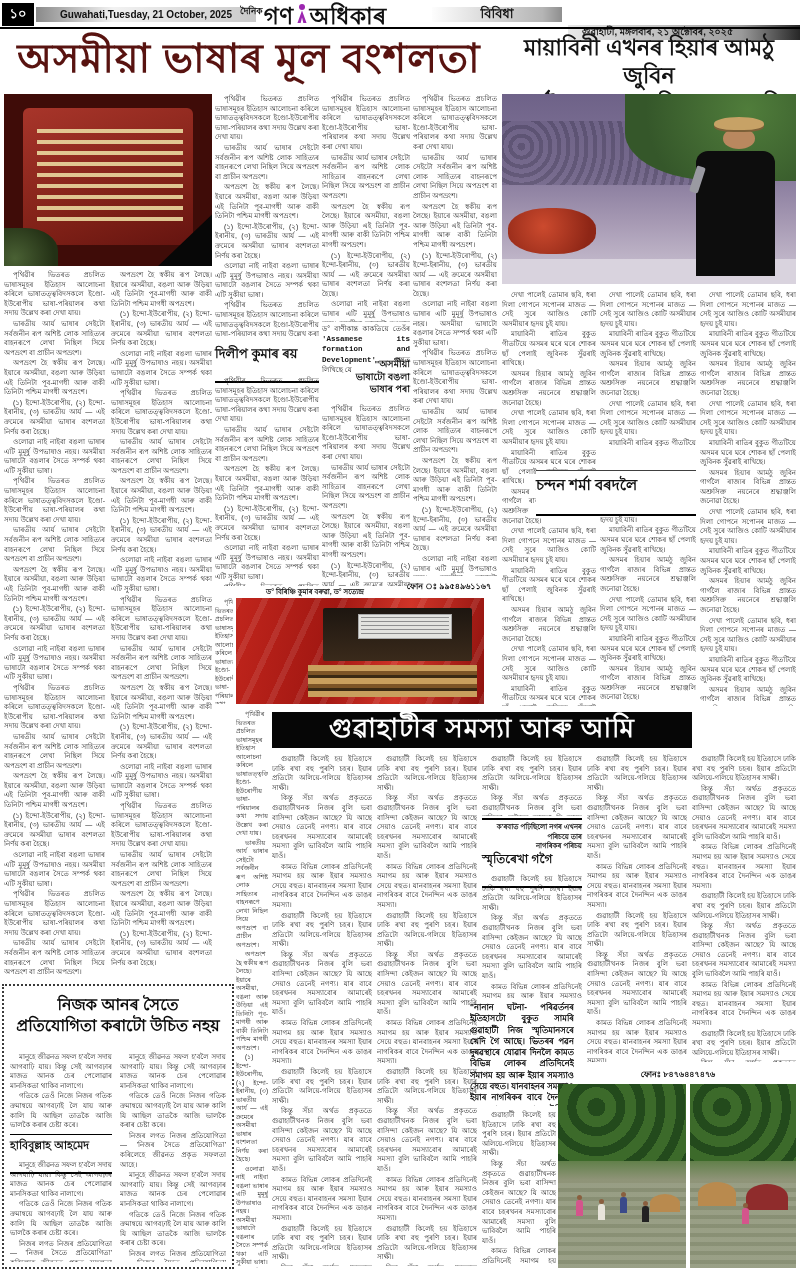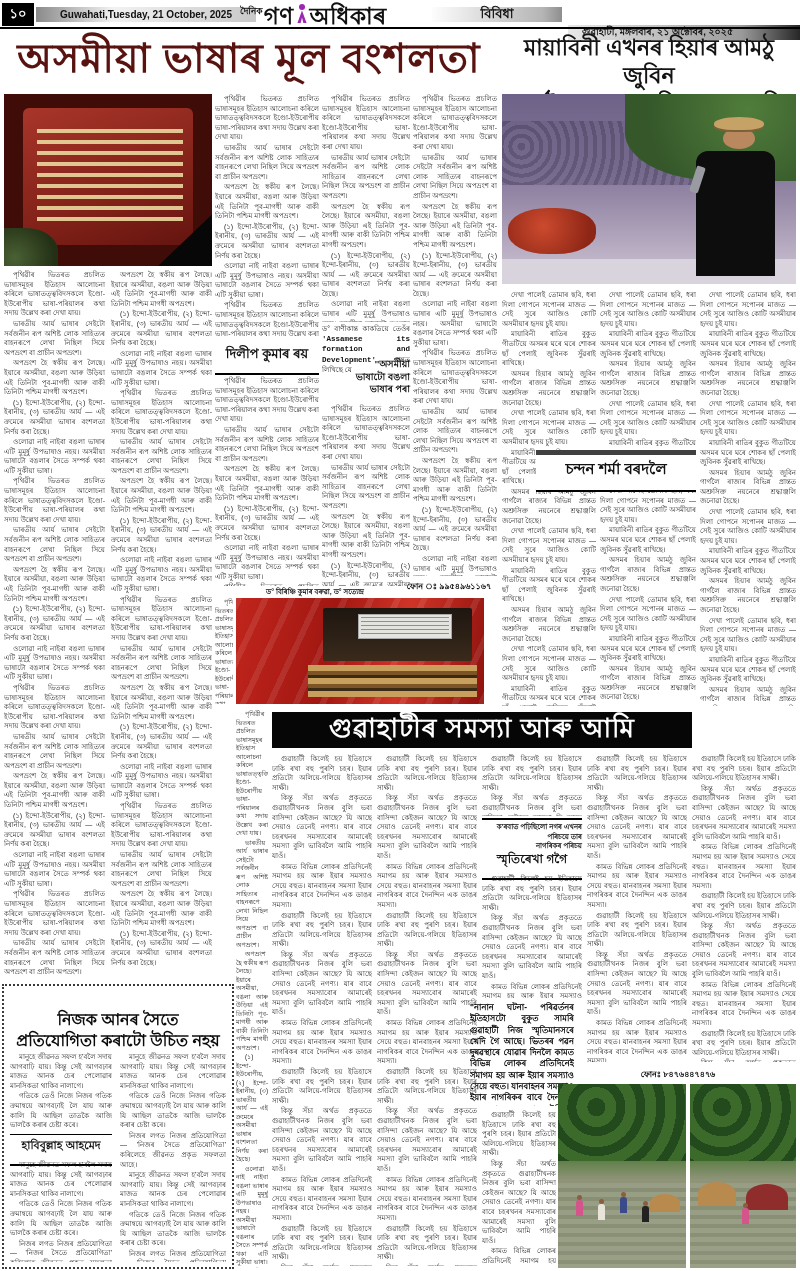--- a/index.html
+++ b/index.html
@@ -20,23 +20,23 @@
   
   .headline-main{font-size:40px;font-weight:bold;color:#581310;text-align:center;line-height:52px;letter-spacing:1px;}
   .headline-right{font-size:22px;font-weight:bold;color:#141414;text-align:center;line-height:28px;}
   .banner{background:#060606;color:#fff;display:flex;align-items:center;justify-content:center;
           font-size:26px;font-weight:bold;letter-spacing:1px;}
   .boxhead{font-size:16px;font-weight:bold;text-align:center;line-height:21px;color:#0a0a0a;}
   
   .col{overflow:hidden;text-align:justify;font-size:7px;line-height:9.6px;color:#1c1c1c;}
   .col p{margin:0 0 1px;text-indent:9px;}
   .tiny{font-size:6.3px;line-height:8.5px;}
-  .byline{font-weight:bold;text-align:center;border-bottom:2px solid #000;padding-bottom:8px;background:#fff;}
+  .byline{font-weight:bold;text-align:left;border-bottom:2px solid #000;padding-bottom:16px;background:#fff;}
   .byline.b13{font-size:13px;}
-  .byline.b15{font-size:15px;border-top:5px solid #404040;padding-top:2px;}
+  .byline.b15{font-size:15px;border-top:1px solid #404040;padding-top:2px;margin-top:20px;}
   .byline.b12{font-size:12px;}
   .byline.b11{font-size:11px;border-top:1.5px solid #000;padding-top:2px;}
   .capline{font-size:7px;font-weight:bold;text-align:center;color:#111;}
   .phoneline{font-size:8px;font-weight:bold;text-align:center;color:#000;}
   .bookref{font-size:7px;line-height:9.6px;text-align:justify;}
   .bookref .en{font-family:"Liberation Mono","DejaVu Sans Mono",monospace;font-weight:bold;font-size:7.5px;}
   .pullquote{font-size:9.5px;font-weight:bold;text-align:right;line-height:12.5px;}
   .introlines{font-size:7px;font-weight:bold;text-align:right;line-height:9.5px;border-top:2px solid #000;padding-top:2px;}
   .bigquote{font-size:8.4px;font-weight:bold;line-height:11.3px;text-align:justify;color:#000;}
   .dotbox{border:2px dotted #3a3a3a;box-sizing:border-box;background:#fff;}
@@ -383,21 +383,21 @@
     <div class="trees"></div>
     <div class="water"></div>
     <div class="hood" style="left:8px;bottom:62px;width:38px;height:24px;background:#b98a4e;"></div>
     <div class="hood" style="right:8px;bottom:58px;width:42px;height:26px;background:#8f2c2c;"></div>
     <div class="person" style="left:52px;bottom:44px;background:#d4558c;">
         <i></i>
       </div>
   </div>
 
   <div class="abs dotbox" style="left:2px;top:984px;width:232px;height:285px;">
-    <div class="boxhead" style="margin-top:23px;">
+    <div class="boxhead" style="margin-top:8px;">
       <div>নিজক আনৰ সৈতে</div>
       <div>প্ৰতিযোগিতা কৰাটো উচিত নহয়</div>
     </div>
   </div>
   <div class="abs col" style="left:10px;top:1052px;width:102px;height:78px;">
       <p>মানুহে জীৱনত সফল হ'বলৈ সদায় আগবাঢ়ি যায়। কিন্তু সেই আগবঢ়াৰ মাজত আনক চেৰ পেলোৱাৰ মানসিকতা থাকিব নালাগে।</p>
       <p>গতিকে তেওঁ নিজে নিজৰ গতিক ক্ৰমান্বয়ে আগবঢ়াই লৈ যায় আৰু কালি যি আছিল তাতকৈ আজি ভালকৈ কৰাৰ চেষ্টা কৰে।</p>
     </div>
   <div class="abs byline b11" style="left:10px;top:1134px;width:102px;">হাবিবুল্লাহ আহমেদ</div>
   <div class="abs col" style="left:10px;top:1160px;width:102px;height:102px;">

